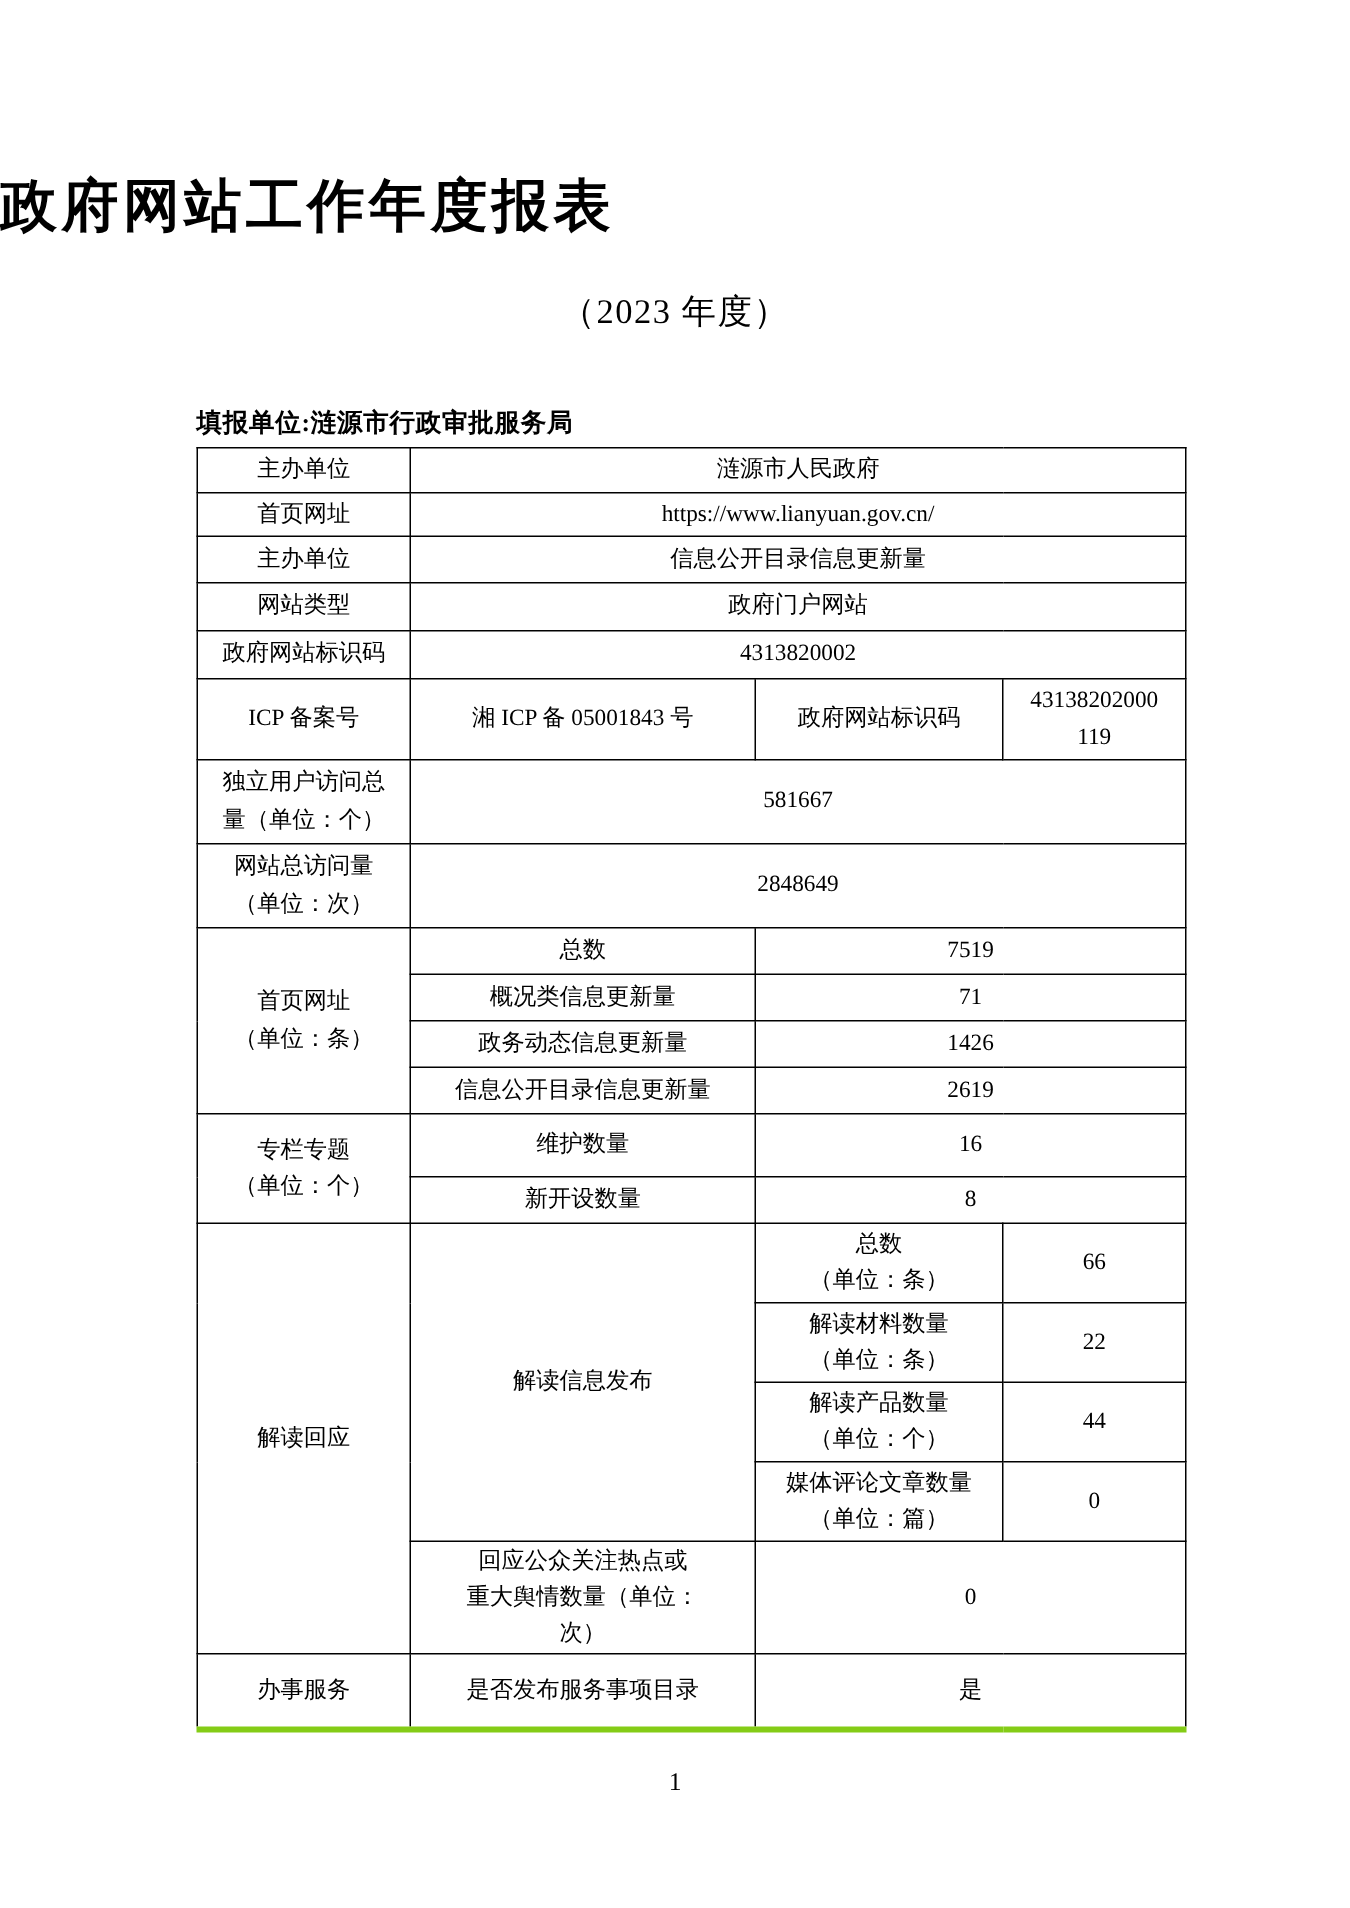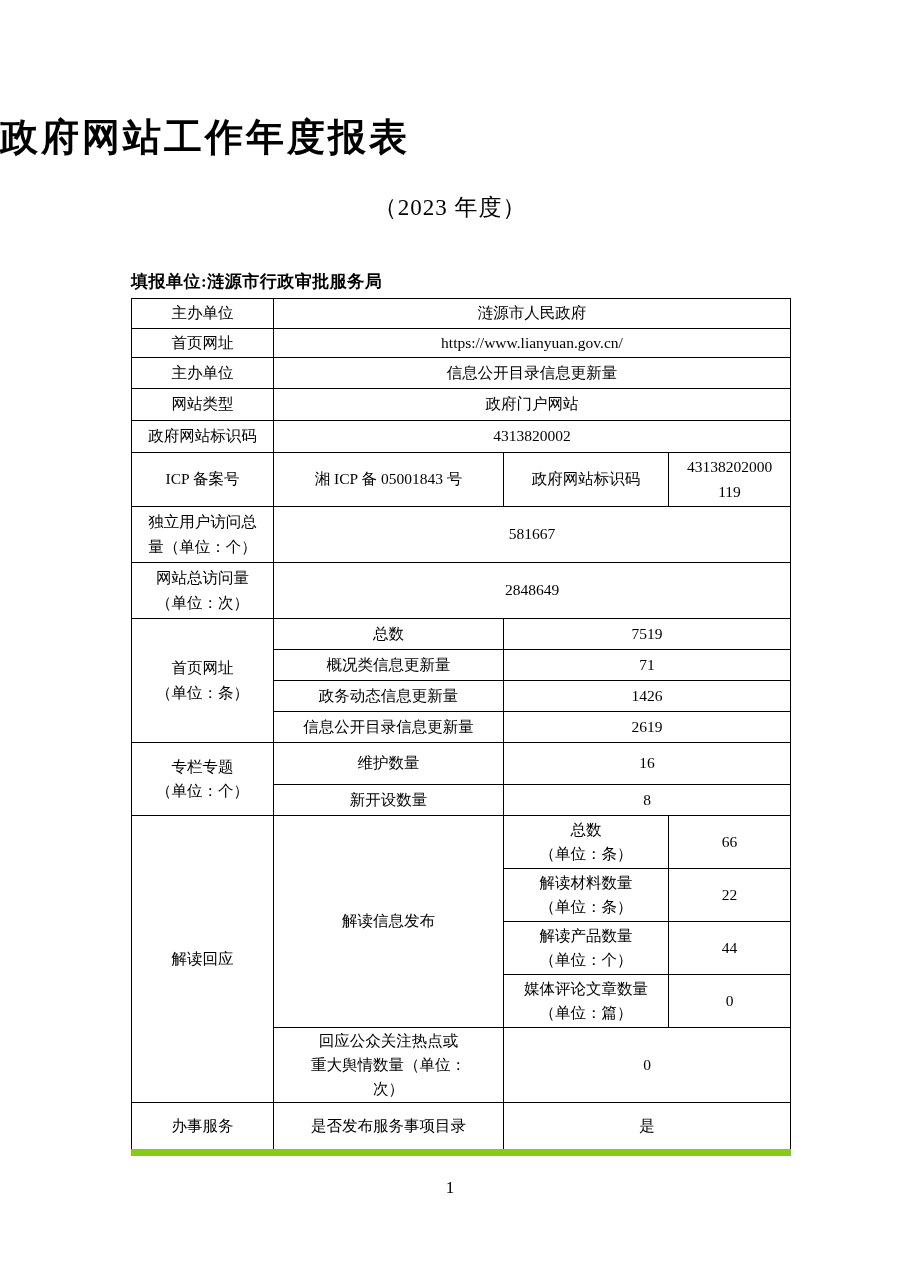--- a/index.html
+++ b/index.html
@@ -56,21 +56,21 @@
     text-align: center;
     vertical-align: middle;
     font-size: 15.5px;
     line-height: 1.55;
     padding: 1px 5px;
     white-space: pre-line;
     overflow: hidden;
   }
   
   tr.cut-row td {
-    border-bottom: 7px solid #84cc16;
+    border-bottom: 4px solid #84cc16;
   }
   td.cell-bottom {
     vertical-align: bottom;
     padding-bottom: 3px;
   }
   td.cell-top {
     vertical-align: top;
     padding-top: 5px;
     font-family: Liberation Serif, serif;
   }

